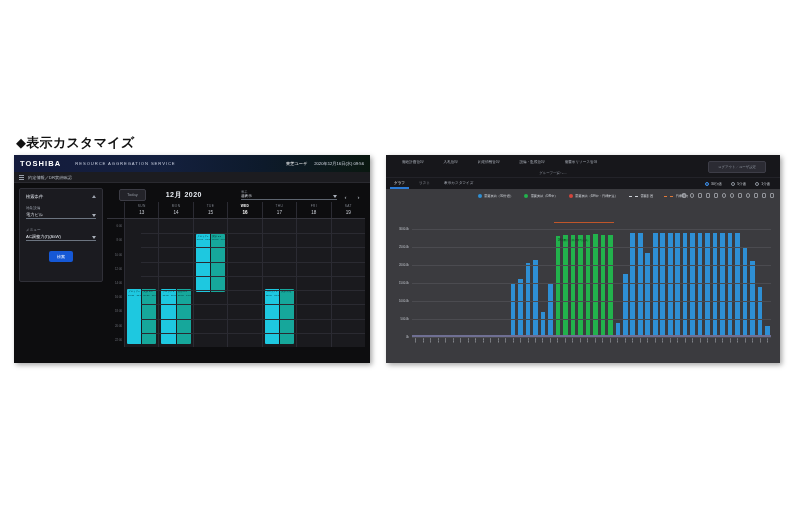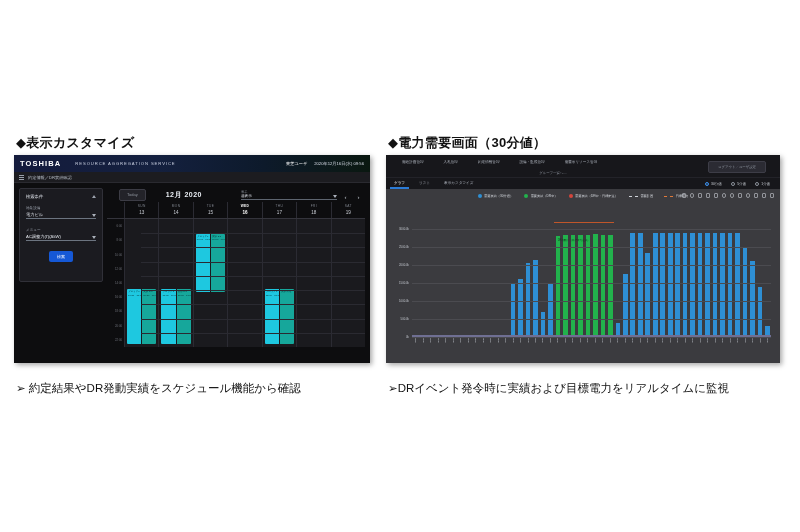--- a/index.html
+++ b/index.html
@@ -289,21 +289,20 @@
     font-family: "Liberation Serif", serif;
   }
 </style>
 </head>
 <body>
 
 <div id="page">
 
   <div class="section-heading" id="heading-left">◆表示カスタマイズ</div>
 
-  <div class="section-heading" id="heading-right">◆電力需要画面（30分値）</div>
 
   <div class="shot" id="shot-left">
 
     <div class="tos-topbar">
       <div class="tos-logo">TOSHIBA</div>
       <div class="tos-service">RESOURCE AGGREGATION SERVICE</div>
       <div class="tos-right">
         <div class="tos-user">東芝ユーザ</div>
         <div class="tos-time">2020年12月16日(水) 09:56</div>
       </div>
@@ -882,16 +881,14 @@
           <div class="x-tick">
             <span>23:00</span>
           </div>
           <div class="x-tick">
             <span>23:30</span>
           </div>
         </div>
     </div>
   </div>
 
-  <div class="caption" id="caption-left">➢ 約定結果やDR発動実績をスケジュール機能から確認</div>
-  <div class="caption" id="caption-right">➢DRイベント発令時に実績および目標電力をリアルタイムに監視</div>
 
 </div>
 
 </body></html>

